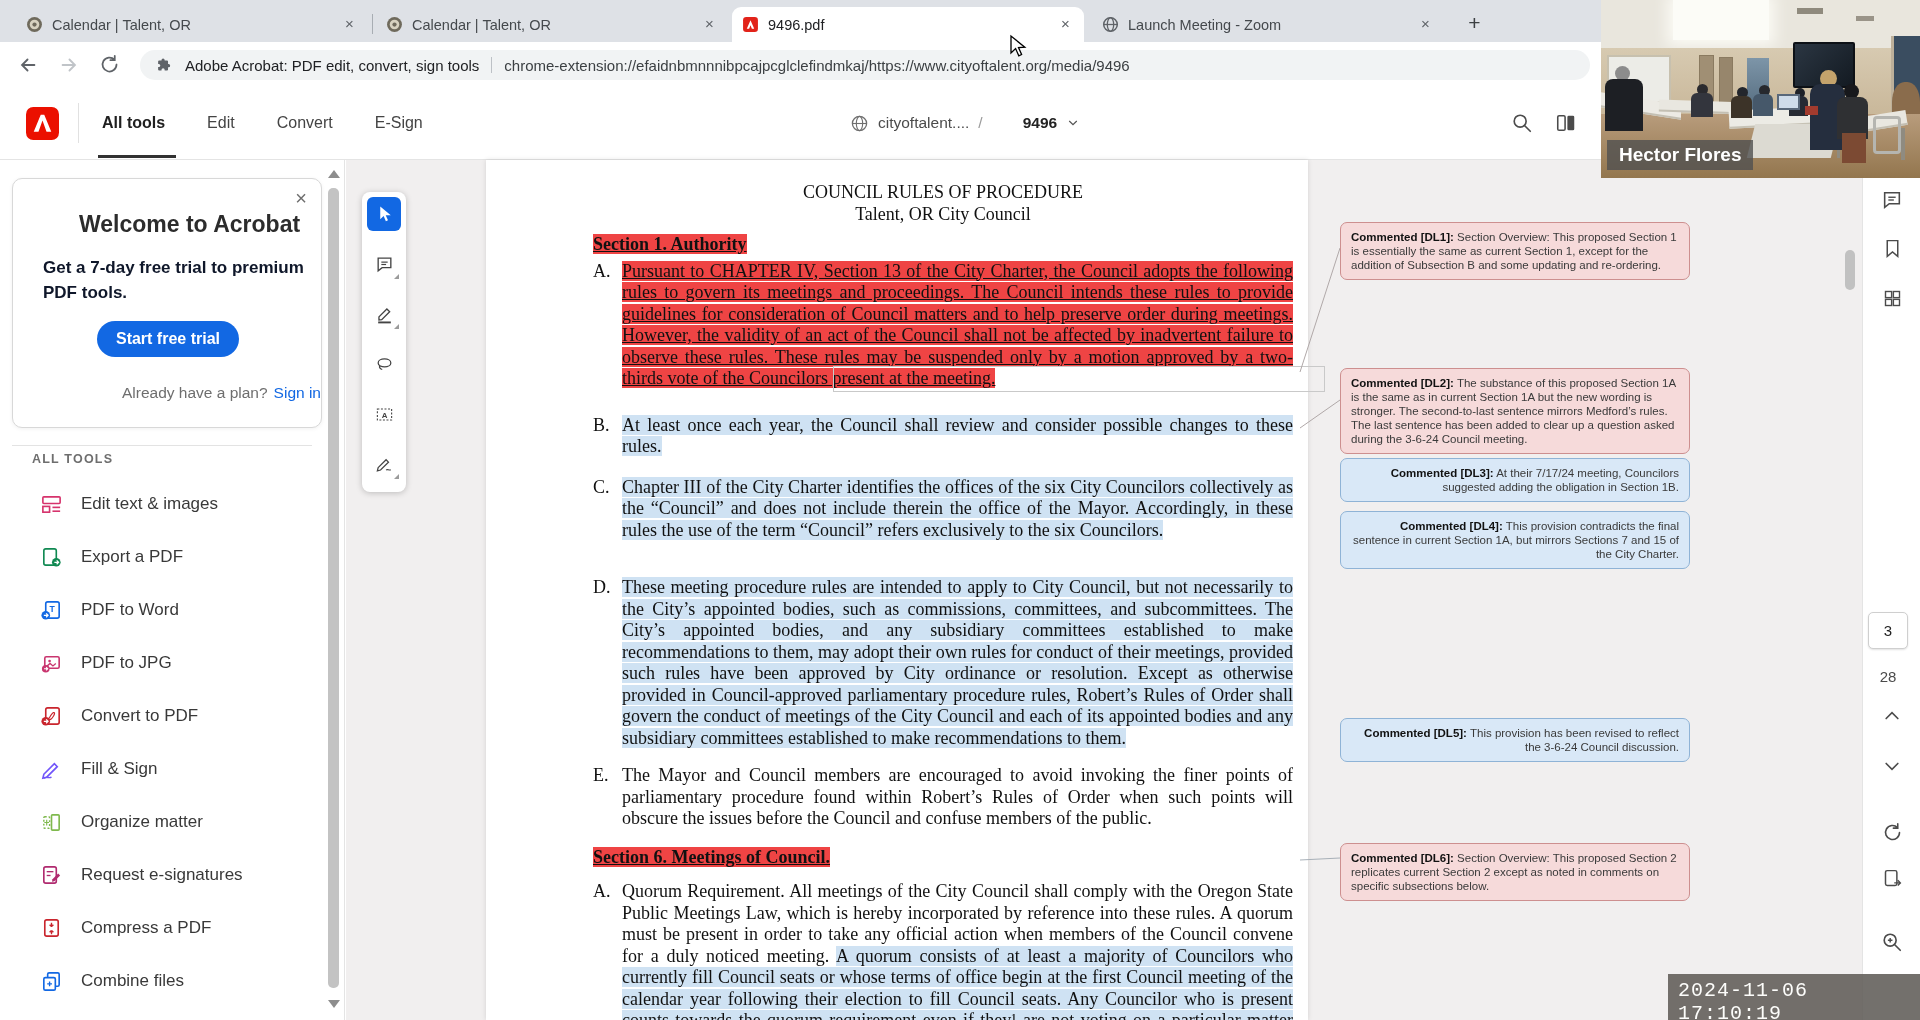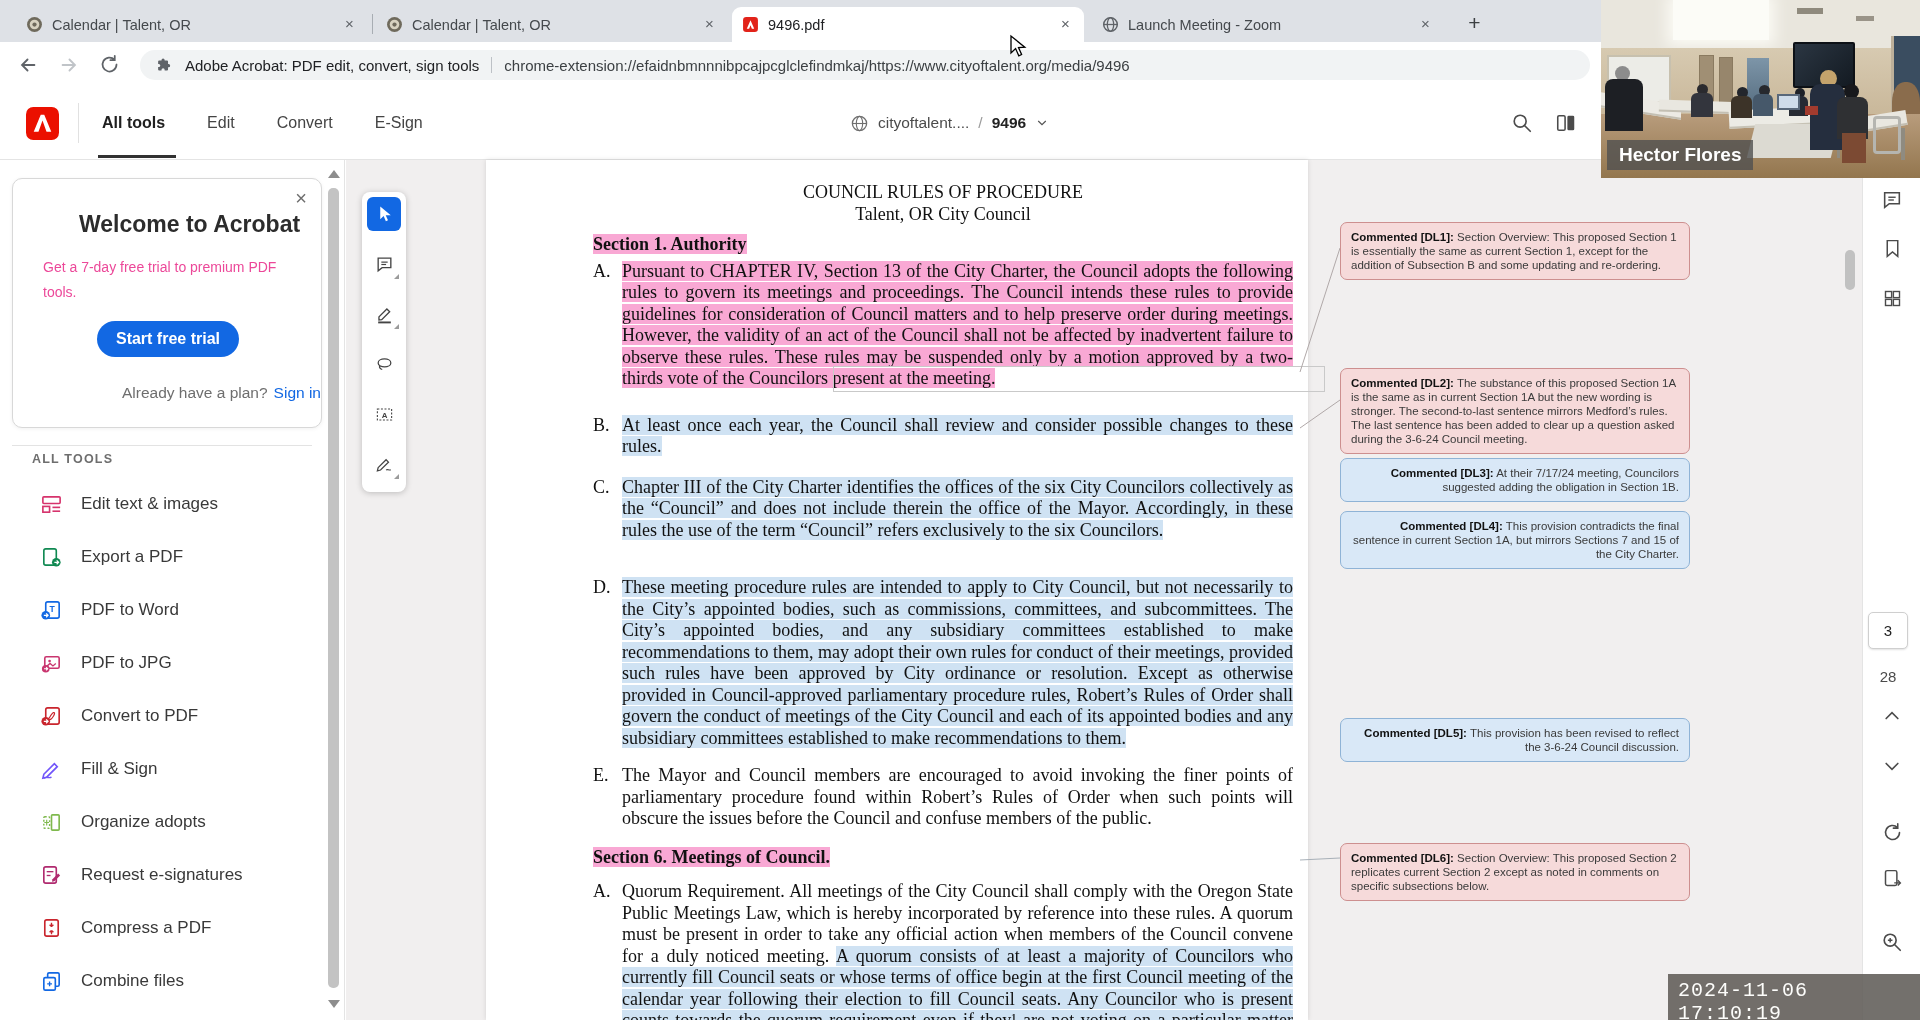--- a/index.html
+++ b/index.html
@@ -35,32 +35,32 @@
   .acroheader { position:absolute; left:0; top:87px; width:1920px; height:73px; background:#fff;
                 border-bottom:1px solid #e4e4e4; }
   .acro-nav { position:absolute; left:100px; top:0; height:72px; display:flex; gap:38px; align-items:center;
               font-size:16px; color:#444; }
   .acro-nav .nav-item { padding:4px 2px; cursor:default; }
   .acro-nav .nav-item.active { color:#202020; font-weight:bold; }
   .nav-underline { position:absolute; left:98px; top:68px; width:78px; height:3px; background:#323232; }
   .logo-sep { position:absolute; left:78px; top:16px; width:1px; height:40px; background:#e1e1e1; }
   .doc-center { position:absolute; left:850px; top:20px; height:32px; display:flex; align-items:center;
                 gap:9px; font-size:15.5px; color:#4b4b4b; }
-  .doc-center b { color:#222; font-weight:bold; }
+  .doc-center b { color:#222; font-weight:bold;margin-left:31px; }
   .hdr-ic { position:absolute; top:18px; width:36px; height:36px; border-radius:4px;
             display:flex; align-items:center; justify-content:center; }
 
   
   .sidebar { position:absolute; left:0; top:160px; width:345px; height:860px; background:#fff;
              border-right:1px solid #e4e4e4; }
   .welcome { position:absolute; left:12px; top:18px; width:310px; height:250px; background:#fff;
              border:1px solid #d8d8d8; border-radius:10px; box-shadow:0 1px 4px rgba(0,0,0,.06); }
   .welcome .wclose { position:absolute; right:14px; top:8px; font-size:20px; color:#6e6e6e; cursor:default; }
   .welcome h2 { position:absolute; left:30px; top:32px; font-size:23px; color:#2c2c2c;margin-left:36px; }
-  .welcome p  { position:absolute; left:30px; top:76px; width:262px; font-size:14px; line-height:25px; color:#ec4899; }
+  .welcome p  { position:absolute; left:30px; top:76px; width:262px; font-size:17px; line-height:25px; color:#0f172a;font-weight:bold; }
   .trialbtn { position:absolute; left:84px; top:142px; width:142px; height:36px; border:none; border-radius:18px;
               background:#1268e3; color:#fff; font-size:16px; font-weight:bold; font-family:inherit; }
   .signin-row { position:absolute; left:0; top:205px; width:100%; text-align:right; font-size:15.5px; color:#6e6e6e; }
   .signin-row a { color:#1268e3; text-decoration:none; margin-left:6px; }
   .sb-divider { position:absolute; left:12px; top:285px; width:300px; height:1px; background:#e3e3e3; }
   .sb-label { position:absolute; left:32px; top:292px; font-size:12.5px; font-weight:bold; letter-spacing:1.2px; color:#6e6e6e; }
   .tool-row { position:absolute; left:12px; width:300px; height:48px; display:flex; align-items:center;
               gap:18px; padding-left:28px; border-radius:6px; font-size:17px; color:#393939; cursor:default; }
   .tool-row svg { flex:0 0 auto; }
   .sb-thumb { position:absolute; left:328px; top:188px; width:11px; height:800px; background:#c3c3c3; border-radius:5px; }
@@ -79,21 +79,21 @@
   .pal-corner { position:absolute; right:2px; bottom:2px; width:0; height:0;
                 border-left:5px solid transparent; border-bottom:5px solid #9b9b9b; }
 
   .page { position:absolute; left:486px; top:160px; width:822px; height:860px; background:#fff;
           box-shadow:0 0 5px rgba(0,0,0,.12); font-family:"Liberation Serif", serif; color:#111; }
   .pgin { position:absolute; left:107px; top:22px; width:700px; font-size:18px; line-height:21.5px; }
   .ttl { text-align:center; }
   .dh  { font-weight:bold; }
   .pi  { position:relative; padding-left:29px; text-align:justify; }
   .pi .ltr { position:absolute; left:0; top:0; }
-  .hl-pink { background:#f9a8d4; }
+  .hl-pink { background:#ef4444;text-decoration:underline; }
   .hl-blue { background:#cfe2f3; }
   .anchorbox { position:absolute; left:347px; top:206px; width:492px; height:26px; border:1px solid #c9c9c9; }
 
   
   .connector { position:absolute; left:1290px; top:160px; width:60px; height:860px; pointer-events:none; }
 
   
   .comment { position:absolute; left:1340px; width:350px; border-radius:7px; padding:7px 10px;
              font-size:11.5px; line-height:14px; color:#3a3a3a; }
   .comment b { color:#111; }
@@ -302,21 +302,21 @@
           <path d="M4 21c3-2 5 .5 8-1" fill="none" stroke="#7155fa" stroke-width="1.5"></path>
         </svg>
       <span>Fill &amp; Sign</span>
     </div>
     <div class="tool-row" style="top:638px">
       <svg width="23" height="23" viewBox="0 0 24 24">
           <rect x="12" y="4" width="8" height="16" rx="1" fill="none" stroke="#7fb94d" stroke-width="1.7"></rect>
           <rect x="4" y="6" width="6" height="12" rx="1" fill="none" stroke="#7fb94d" stroke-width="1.5" stroke-dasharray="2 2"></rect>
           <path d="M7 9v6M4.5 12h5" stroke="#7fb94d" stroke-width="1.2"></path>
         </svg>
-      <span>Organize adopts</span>
+      <span>Organize matter</span>
     </div>
     <div class="tool-row" style="top:691px">
       <svg width="23" height="23" viewBox="0 0 24 24">
           <rect x="4" y="3" width="13" height="17" rx="2" fill="none" stroke="#b02a6f" stroke-width="1.7"></rect>
           <path d="M13 16l6-6 2 2-6 6-2.5.5z" fill="#b02a6f"></path>
           <line x1="7" y1="8" x2="14" y2="8" stroke="#b02a6f" stroke-width="1.4"></line>
           <line x1="7" y1="12" x2="11" y2="12" stroke="#b02a6f" stroke-width="1.4"></line>
         </svg>
       <span>Request e-signatures</span>
     </div>

